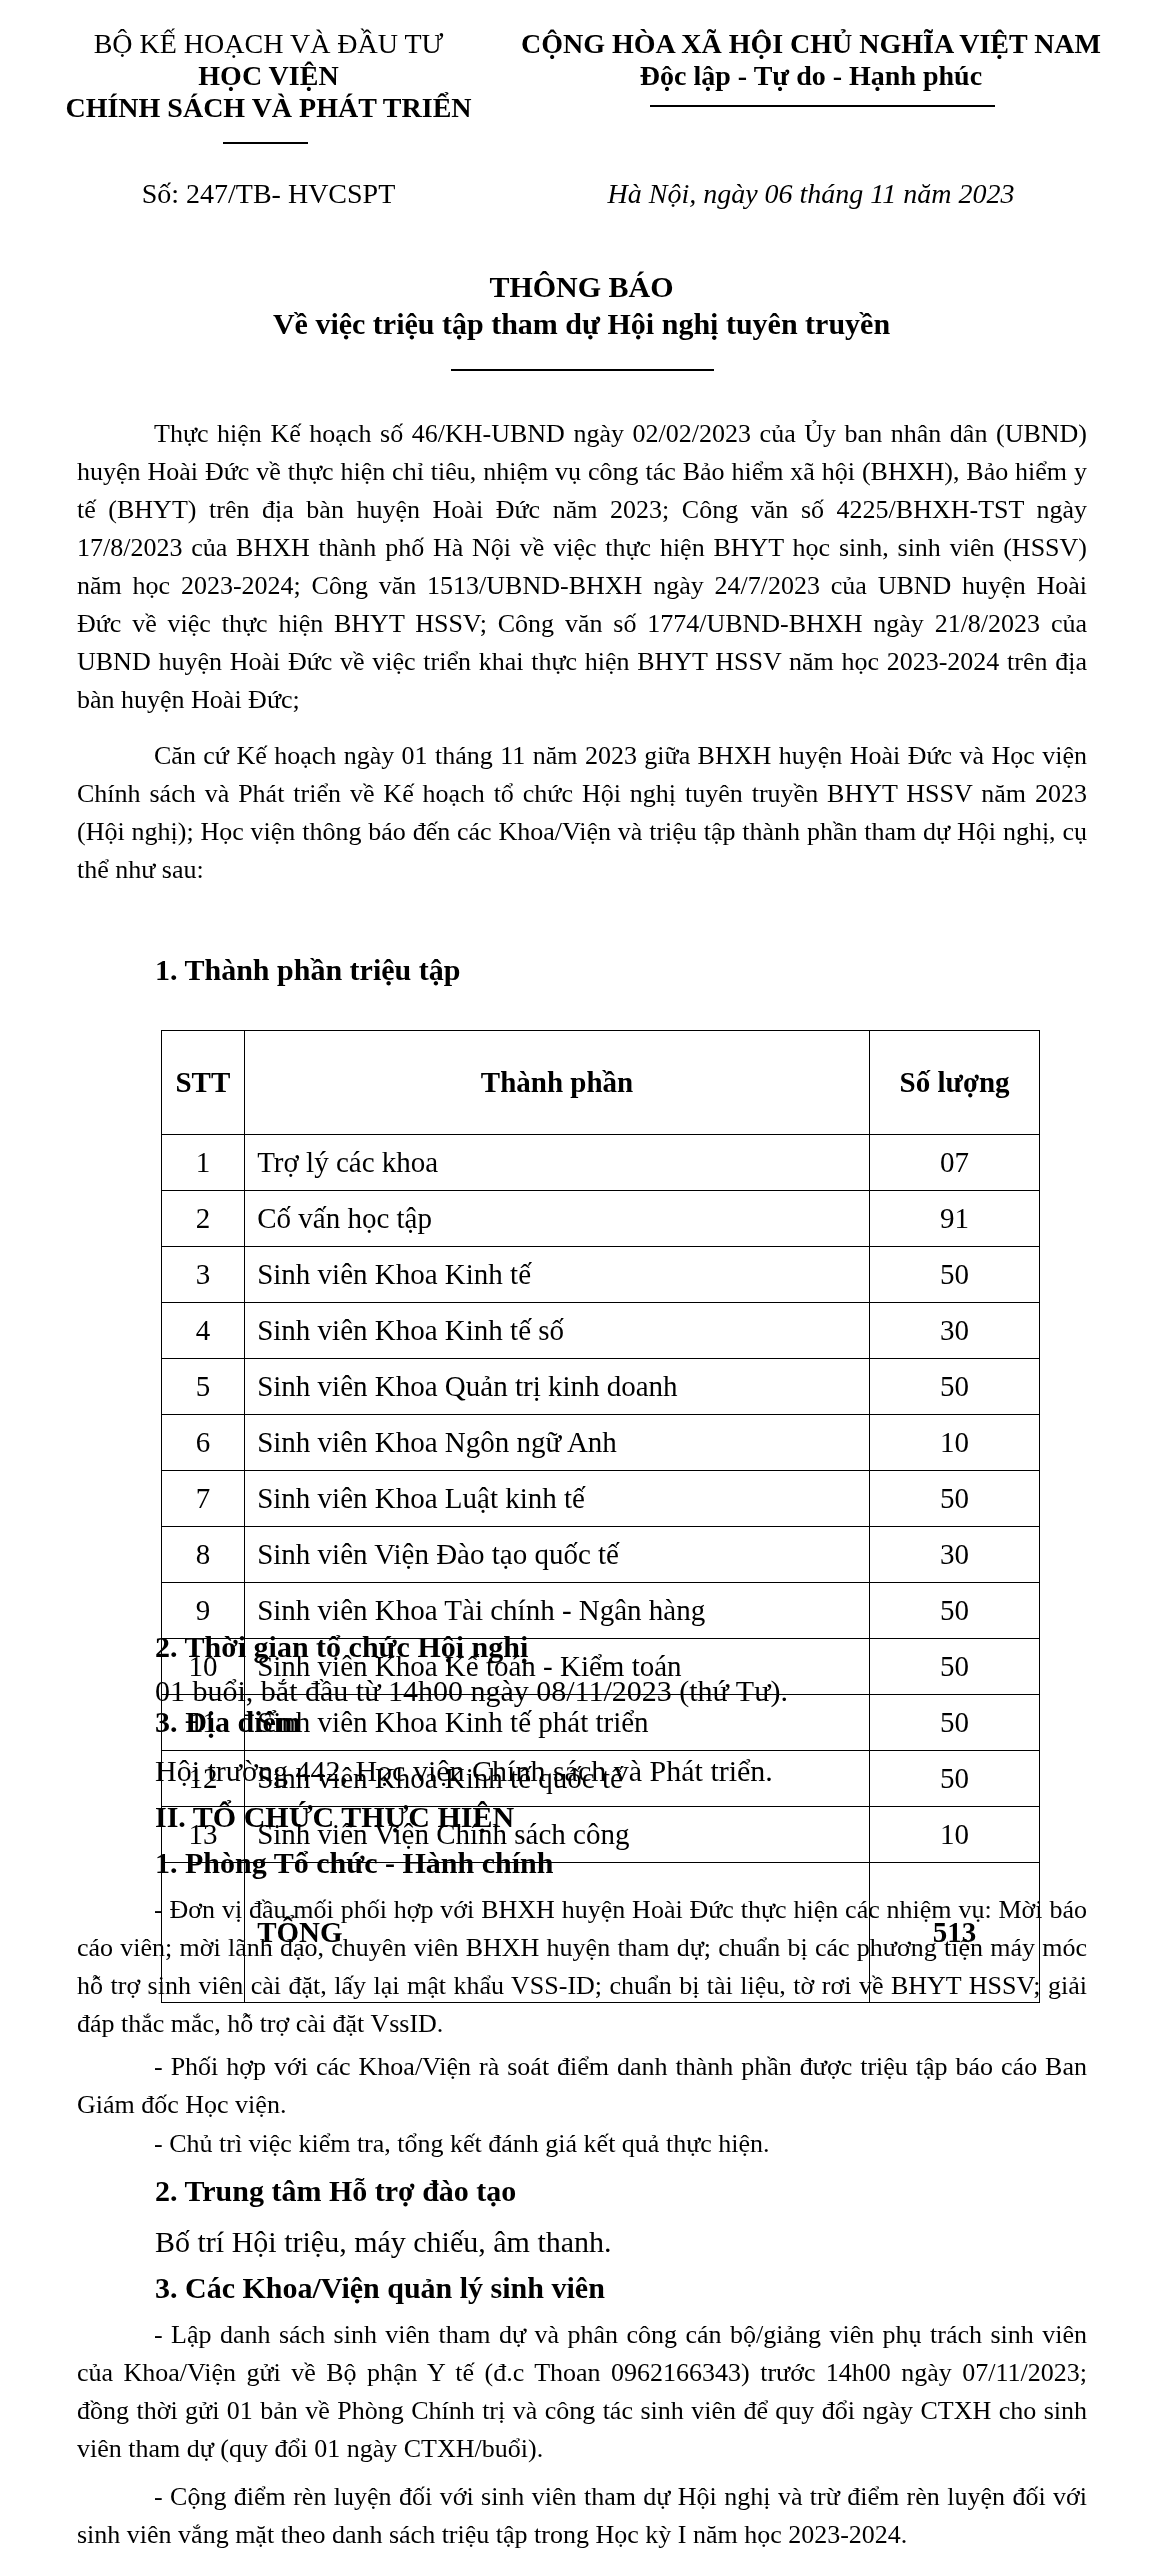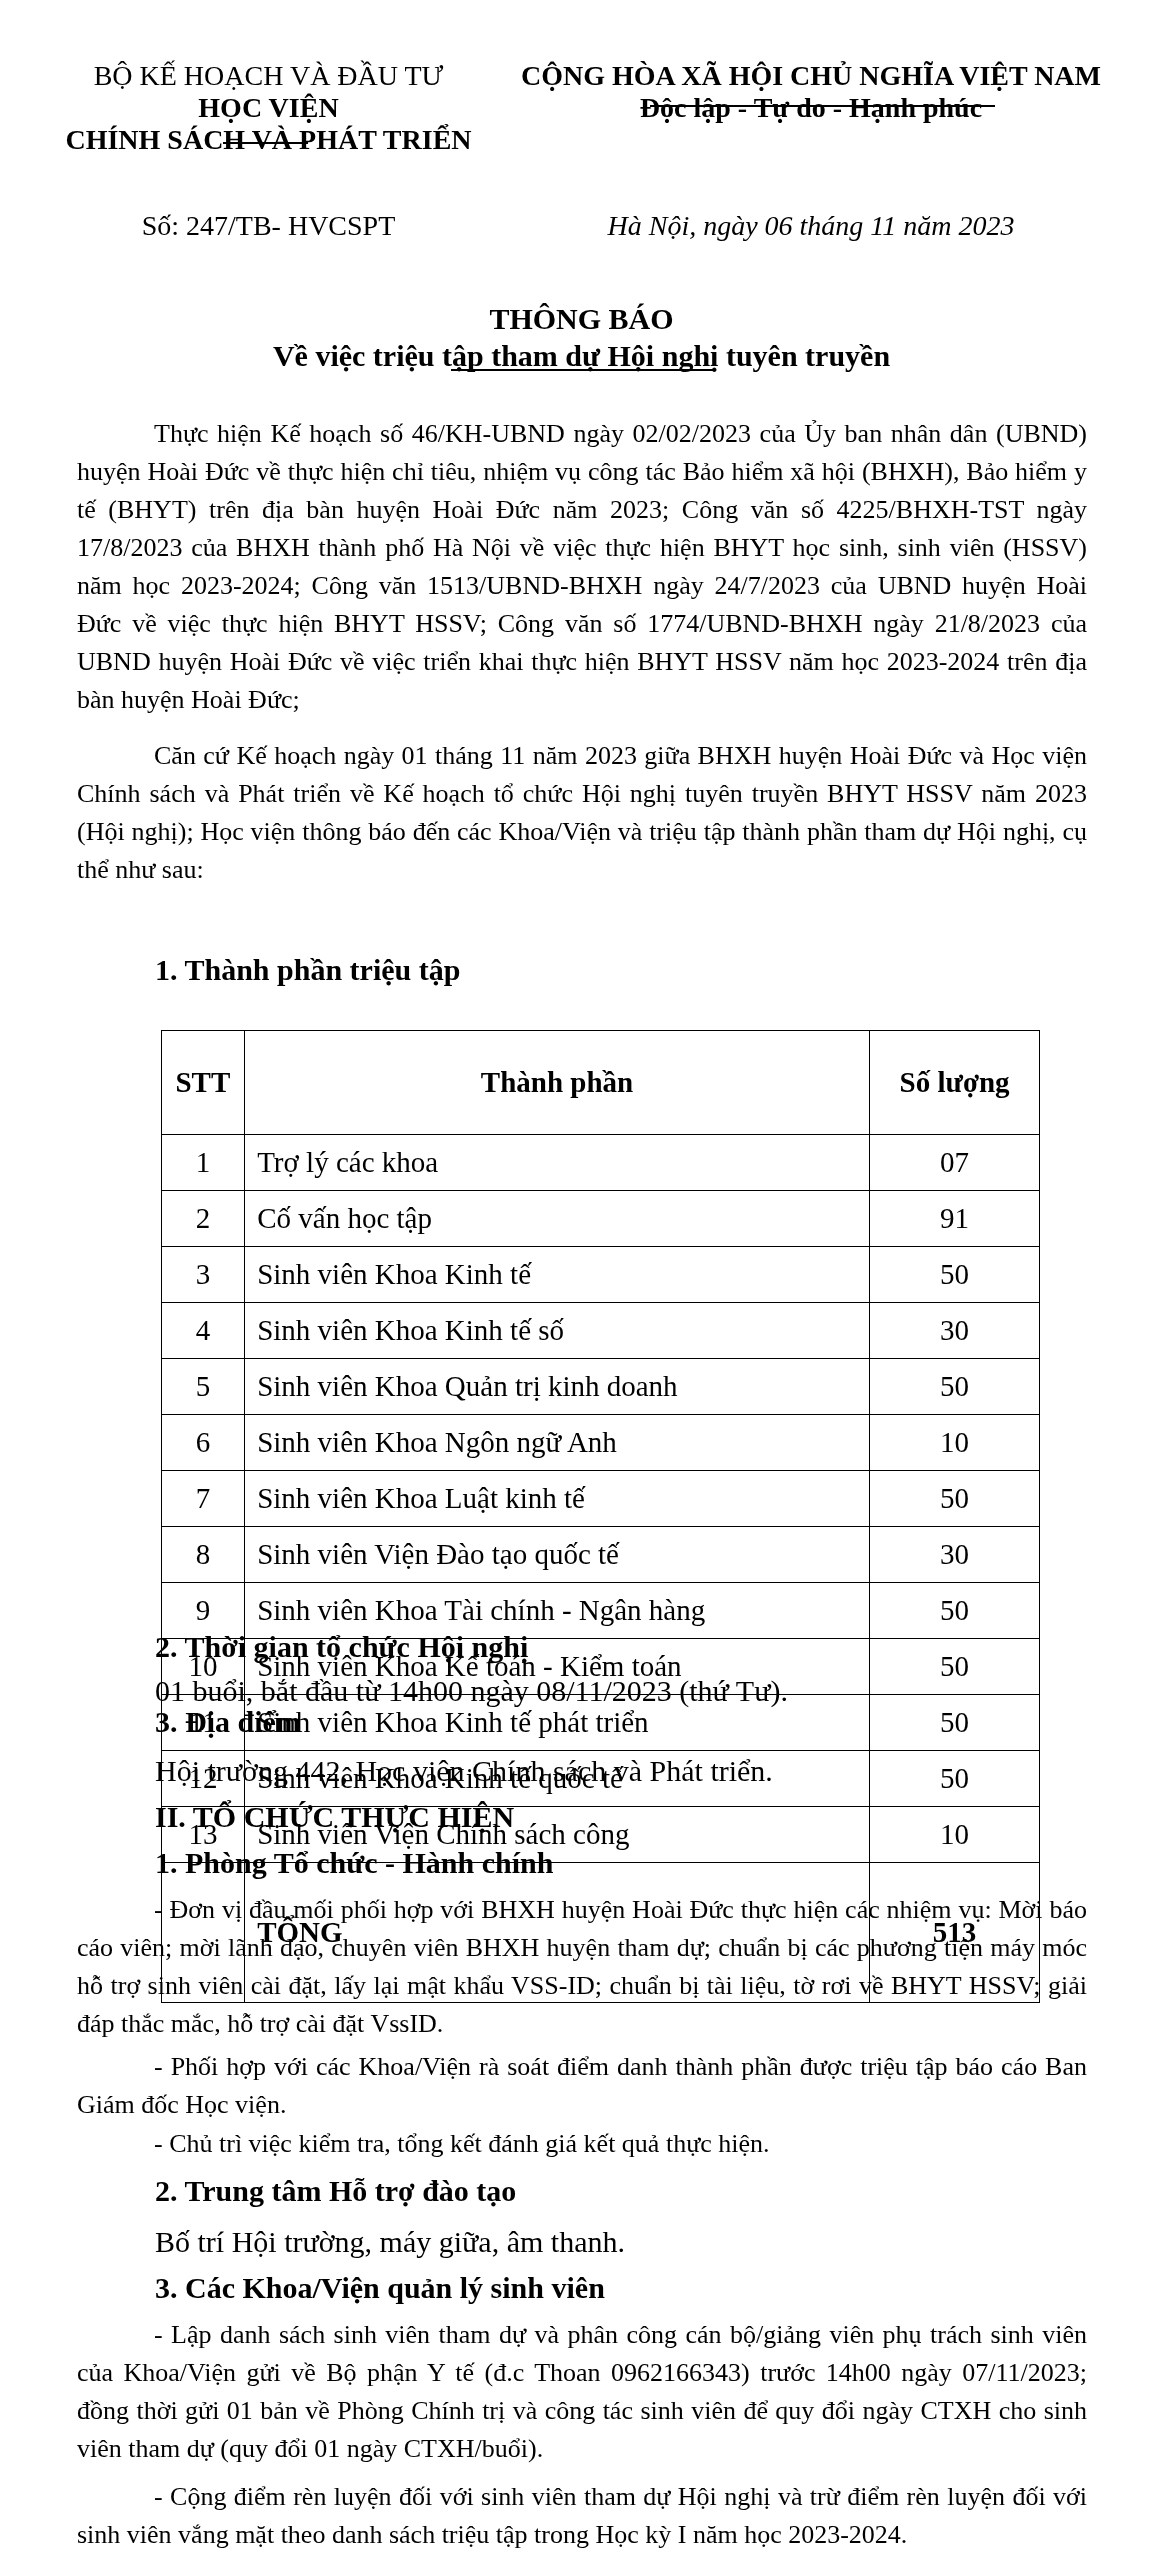--- a/index.html
+++ b/index.html
@@ -1,19 +1,19 @@
 <!DOCTYPE html>
 <html style="font-size:8.2px"><head>
 <meta charset="utf-8">
 <style>
   html, body { margin:0; padding:0; background:#ffffff; }
   body { width:1163px; height:3129px; position:relative; overflow:hidden;
          font-family:"Liberation Serif","DejaVu Serif",serif; color:#000; }
   .abs { position:absolute; }
-  .c { text-align:center;margin-top:32px; }
+  .c { text-align:center; }
   .b { font-weight:bold; }
   .i { font-style:italic; }
   .hdr { font-size:28px; line-height:32px; }
   .rule { position:absolute; height:2.1px; background:#000; }
   .para { position:absolute; left:77px; width:1010px; font-size:26px; line-height:38px;
           text-align:justify; text-align-last:left; }
   .ind { text-indent:77px; }
   .heading { position:absolute; left:155px; font-size:30px; line-height:38px; font-weight:bold; }
   .line { position:absolute; left:155px; font-size:30px; line-height:38px; }
   table.tp { position:absolute; left:161px; top:1030px; width:879px; border-collapse:collapse;
@@ -141,17 +141,17 @@
 <div class="line" style="top:1672px;">01 buổi, bắt đầu từ 14h00 ngày 08/11/2023 (thứ Tư).</div>
 <div class="heading" style="top:1703px;">3. Địa điểm</div>
 <div class="line" style="top:1752px;">Hội trường 442, Học viện Chính sách và Phát triển.</div>
 
 <div class="heading" style="top:1798px;">II. TỔ CHỨC THỰC HIỆN</div>
 <div class="heading" style="top:1844px;">1. Phòng Tổ chức - Hành chính</div>
 <div class="para ind" style="top:1891px;">- Đơn vị đầu mối phối hợp với BHXH huyện Hoài Đức thực hiện các nhiệm vụ: Mời báo cáo viên; mời lãnh đạo, chuyên viên BHXH huyện tham dự; chuẩn bị các phương tiện máy móc hỗ trợ sinh viên cài đặt, lấy lại mật khẩu VSS-ID; chuẩn bị tài liệu, tờ rơi về BHYT HSSV; giải đáp thắc mắc, hỗ trợ cài đặt VssID.</div>
 <div class="para ind" style="top:2048px;">- Phối hợp với các Khoa/Viện rà soát điểm danh thành phần được triệu tập báo cáo Ban Giám đốc Học viện.</div>
 <div class="para ind" style="top:2125px;">- Chủ trì việc kiểm tra, tổng kết đánh giá kết quả thực hiện.</div>
 <div class="heading" style="top:2172px;">2. Trung tâm Hỗ trợ đào tạo</div>
-<div class="line" style="top:2223px;">Bố trí Hội trường, máy giữa, âm thanh.</div>
+<div class="line" style="top:2223px;">Bố trí Hội triệu, máy chiếu, âm thanh.</div>
 <div class="heading" style="top:2269px;">3. Các Khoa/Viện quản lý sinh viên</div>
 <div class="para ind" style="top:2316px;">- Lập danh sách sinh viên tham dự và phân công cán bộ/giảng viên phụ trách sinh viên của Khoa/Viện gửi về Bộ phận Y tế (đ.c Thoan 0962166343) trước 14h00 ngày 07/11/2023; đồng thời gửi 01 bản về Phòng Chính trị và công tác sinh viên để quy đổi ngày CTXH cho sinh viên tham dự (quy đổi 01 ngày CTXH/buổi).</div>
 <div class="para ind" style="top:2478px;">- Cộng điểm rèn luyện đối với sinh viên tham dự Hội nghị và trừ điểm rèn luyện đối với sinh viên vắng mặt theo danh sách triệu tập trong Học kỳ I năm học 2023-2024.</div>
 
 
 </body></html>

